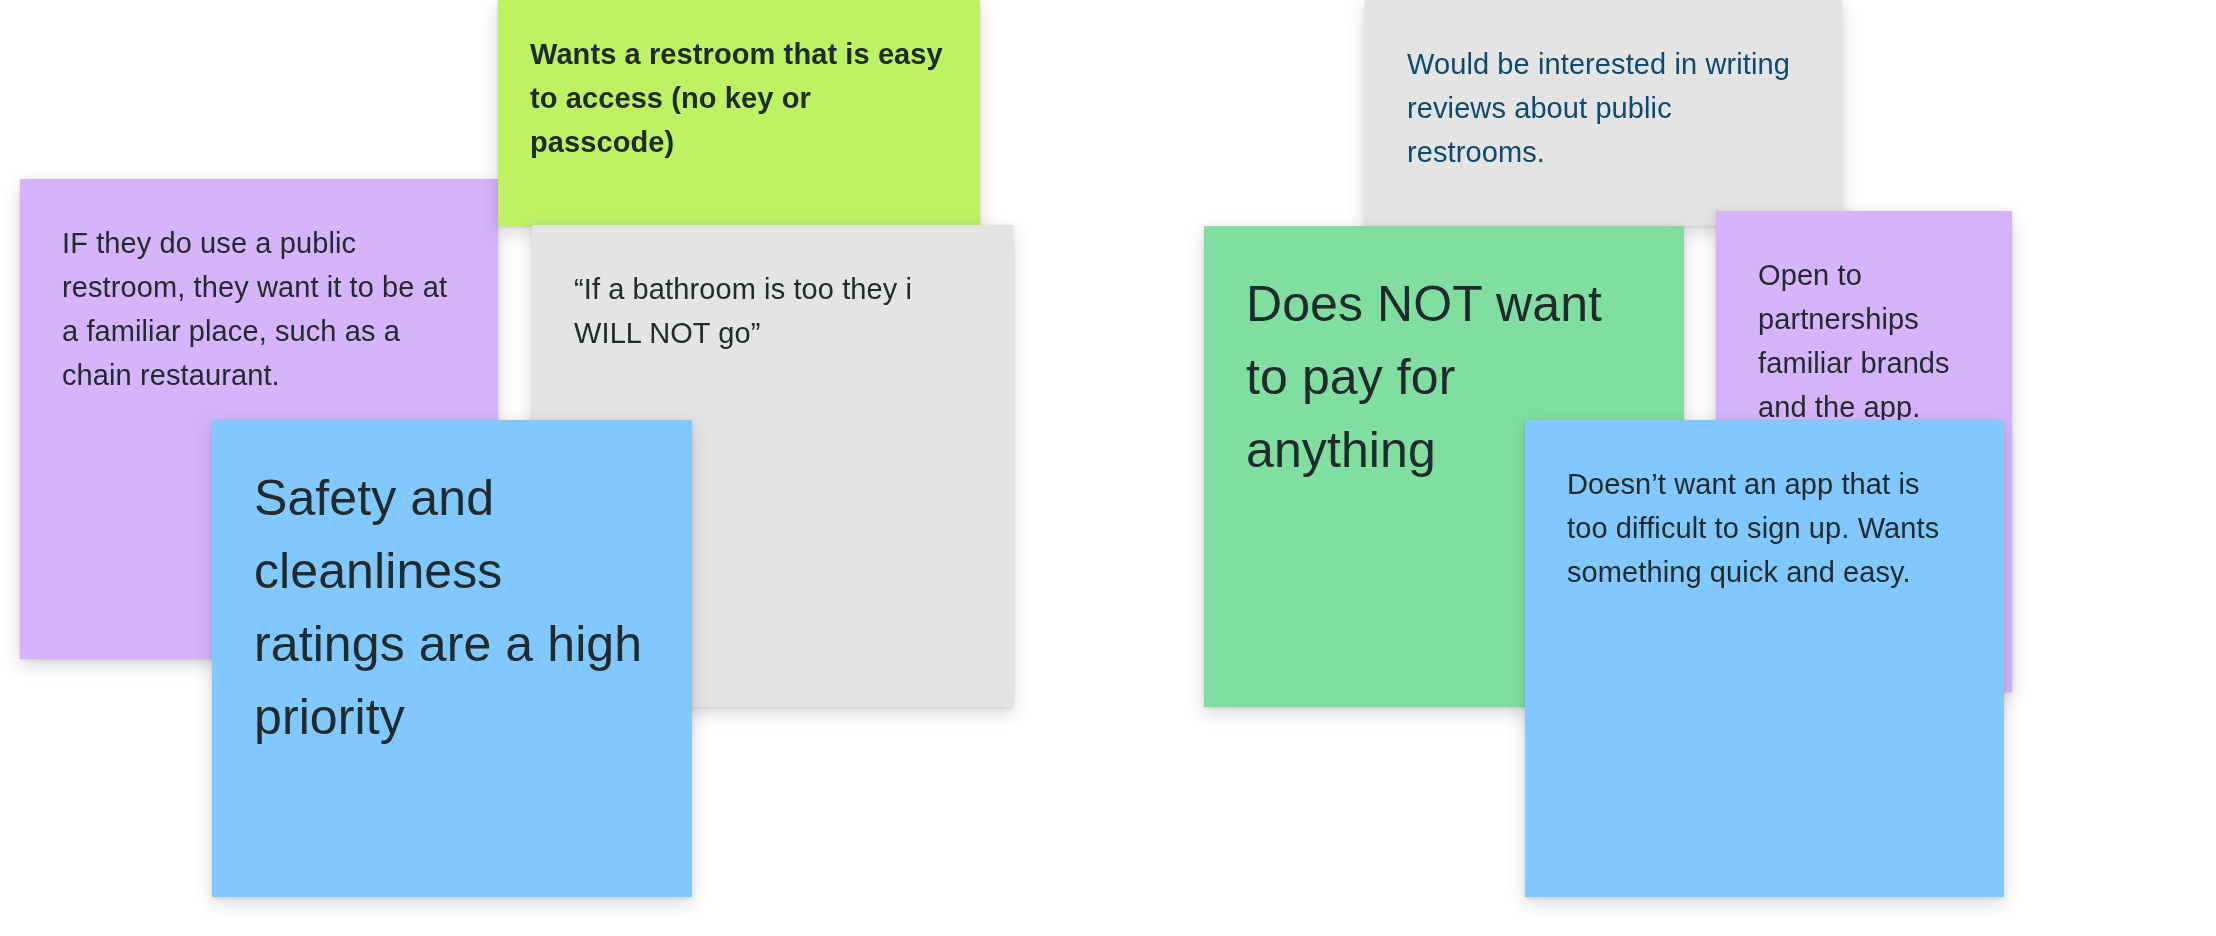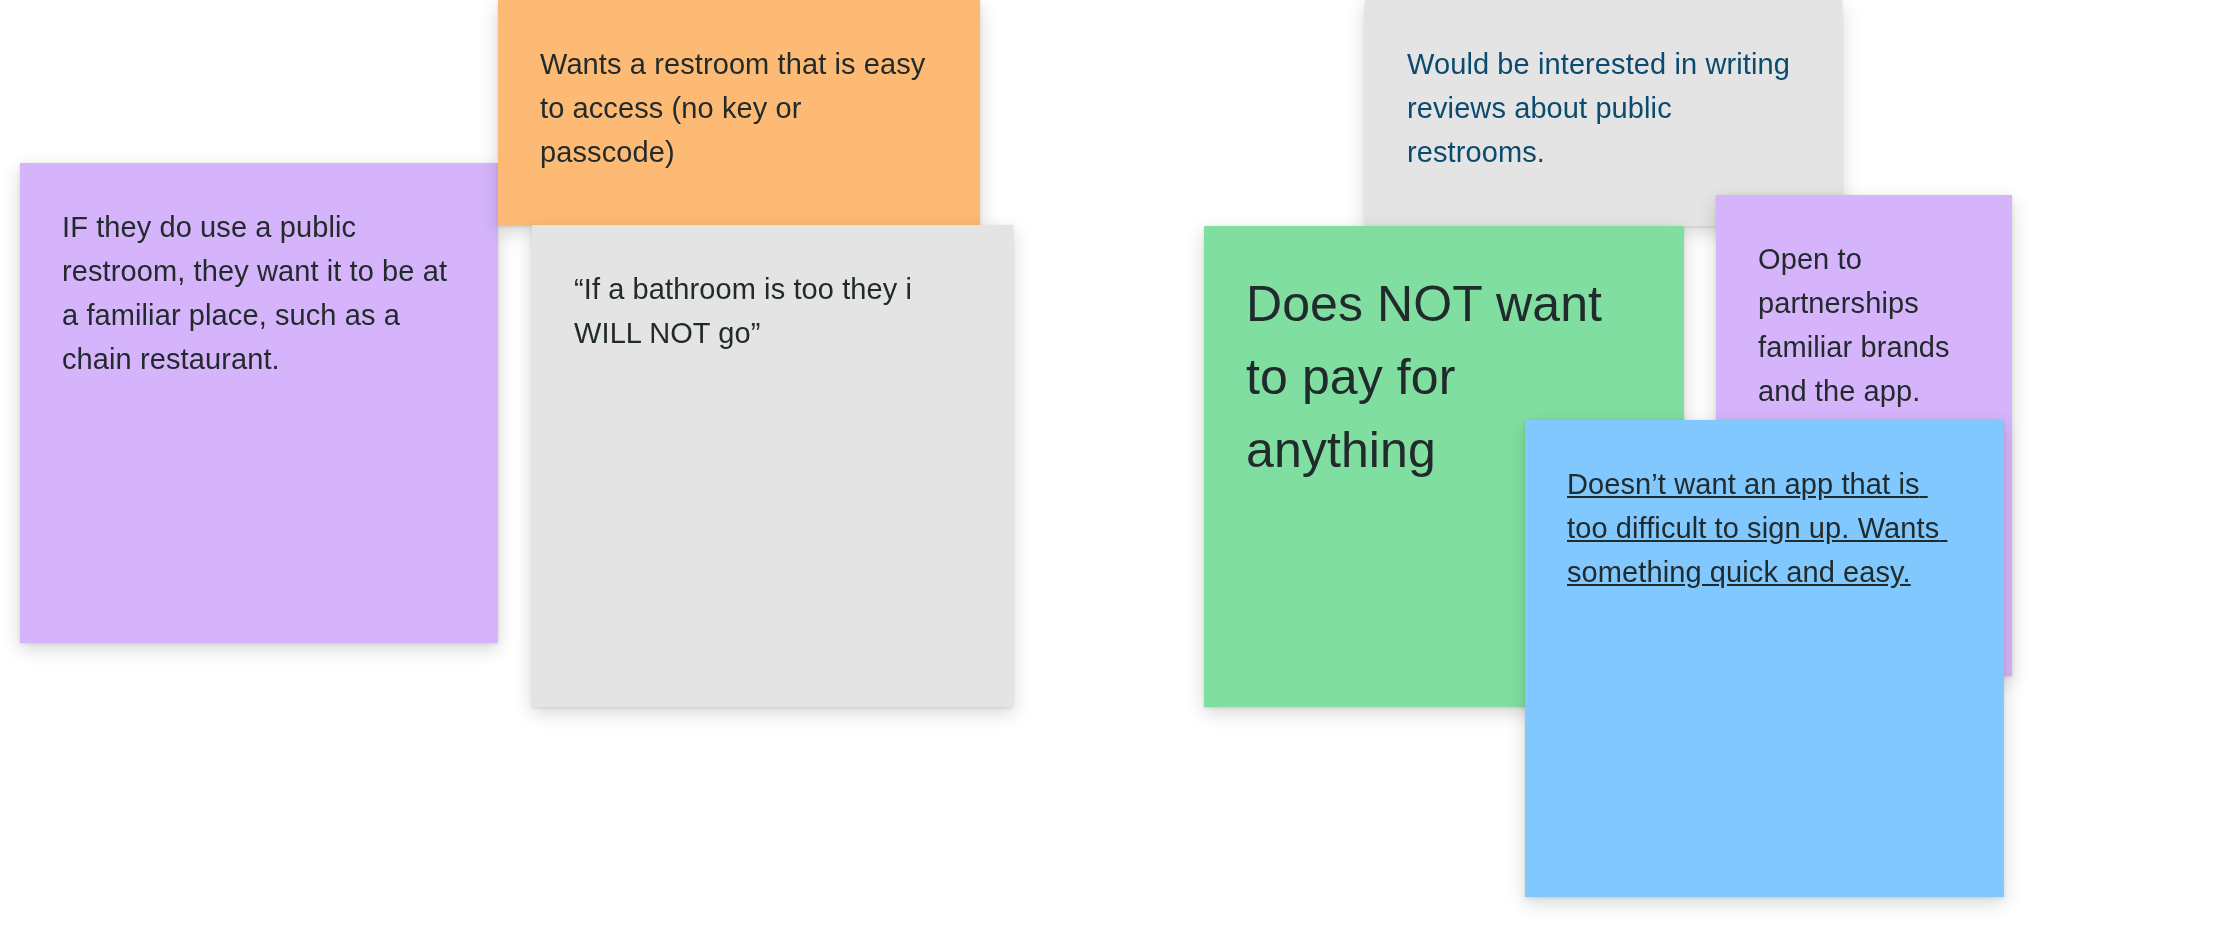--- a/index.html
+++ b/index.html
@@ -23,21 +23,21 @@
     position: absolute;
     box-sizing: border-box;
     color: #212b2c;
     box-shadow: 0 6px 18px rgba(0,0,0,0.16), 0 1px 3px rgba(0,0,0,0.10);
   }
   .note .note-text {
     display: block;
     white-space: pre-wrap;
   }
   
-  .c-purple { background: #d6b4fb; }
+  .c-purple { background: #d6b4fb; margin-top: 16px; }
   .c-green  { background: #80dfa0; }
   .c-gray   { background: #e4e4e4; }
   .c-blue   { background: #80c8fd; }
 
   
   .t-body {
     font-size: 29px;
     line-height: 1.52;
     letter-spacing: 0.1px;
   }
@@ -48,34 +48,37 @@
   }
 </style>
 </head>
 <body>
 
 <div id="board" style="width: 2216px; height: 936px; background: rgb(255, 255, 255);">
     <div style="position: absolute; left: 0px; top: 0px; width: 100%; height: 100%;">
       <div class="note c-purple" style="left: 20px; top: 163px; width: 478px; height: 480px; background: rgb(214, 180, 251); color: rgb(33, 43, 44); padding: 42px;">
         <span class="note-text t-body">IF they do use a public restroom, they want it to be at a familiar place, such as a chain restaurant.</span>
       </div>
-      <div class="note c-green" style="left: 498px; top: 0px; width: 482px; height: 226px; background: #fdba74; color: rgb(33, 43, 44); padding: 42px;">
+      <div class="note c-green" style="left: 498px; top: 0px; width: 482px; height: 226px; background: #bef264; color: rgb(33, 43, 44); padding: 32px; font-weight: bold;">
         <span class="note-text t-body">Wants a restroom that is easy to access (no key or passcode)</span>
       </div>
       <div class="note c-gray" style="left: 532px; top: 225px; width: 481px; height: 482px; background: rgb(228, 228, 228); color: rgb(33, 43, 44); padding: 42px;">
         <span class="note-text t-body">“If a bathroom is too they i WILL NOT go”</span>
+      </div>
+      <div class="note c-blue" style="left: 212px; top: 420px; width: 480px; height: 477px; background: rgb(128, 200, 253); color: rgb(33, 43, 44); padding: 42px;">
+        <span class="note-text t-large">Safety and cleanliness ratings are a high priority</span>
       </div>
     </div>
     <div style="position: absolute; left: 0px; top: 0px; width: 100%; height: 100%;">
       <div class="note c-gray" style="left: 1365px; top: 0px; width: 477px; height: 226px; background: rgb(228, 228, 228); color: #0c4a6e; padding: 42px;">
         <span class="note-text t-body">Would be interested in writing reviews about public restrooms.</span>
       </div>
       <div class="note c-green" style="left: 1204px; top: 226px; width: 480px; height: 481px; background: rgb(128, 223, 160); color: rgb(33, 43, 44); padding: 42px;">
         <span class="note-text t-large">Does NOT want to pay for anything</span>
       </div>
       <div class="note c-purple" style="left: 1716px; top: 195px; width: 296px; height: 481px; background: rgb(214, 180, 251); color: rgb(33, 43, 44); padding: 42px;">
         <span class="note-text t-body">Open to partnerships familiar brands and the app.</span>
       </div>
-      <div class="note c-blue" style="left: 1525px; top: 420px; width: 479px; height: 477px; background: rgb(128, 200, 253); color: rgb(33, 43, 44); padding: 42px; text-decoration: underline;">
+      <div class="note c-blue" style="left: 1525px; top: 420px; width: 479px; height: 477px; background: rgb(128, 200, 253); color: rgb(33, 43, 44); padding: 42px;">
         <span class="note-text t-body">Doesn’t want an app that is too difficult to sign up. Wants something quick and easy.</span>
       </div>
     </div>
   </div>
 
 </body></html>

